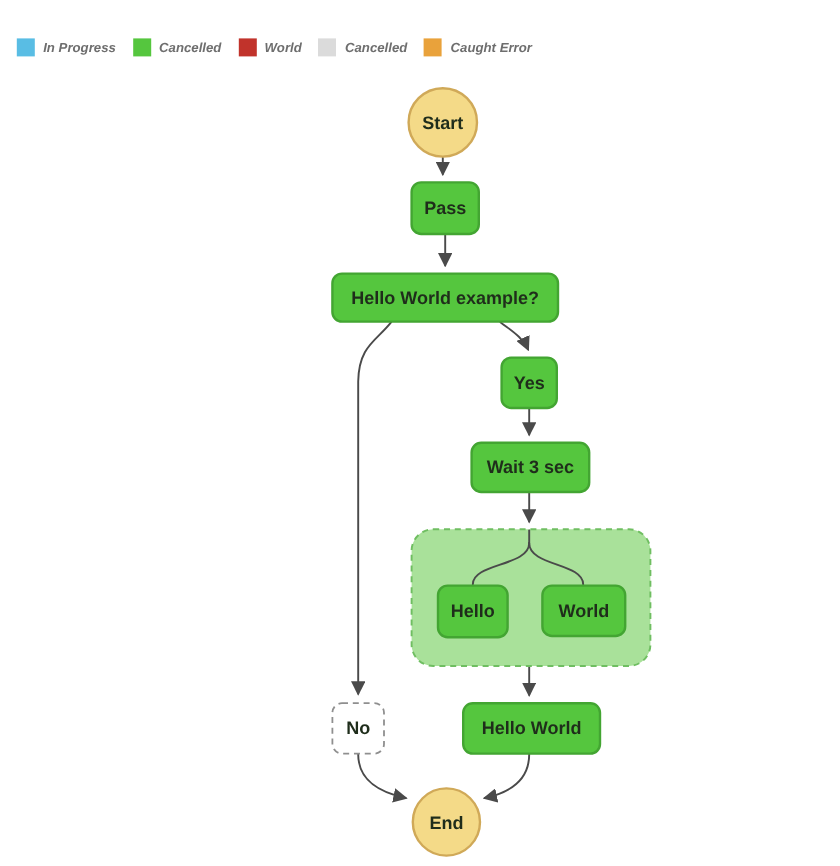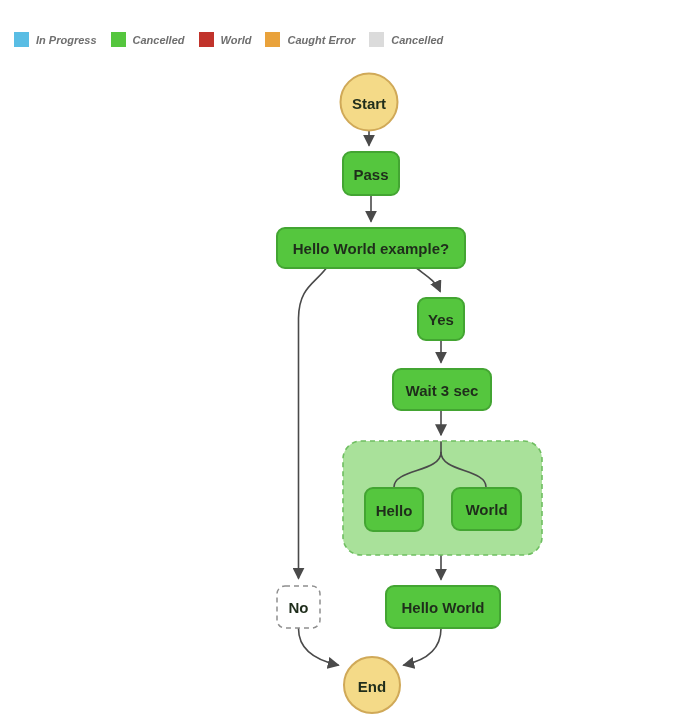--- a/index.html
+++ b/index.html
@@ -36,26 +36,26 @@
   </div>
   <div class="legend-item">
     <span class="swatch" style="background: rgb(85, 198, 62);"></span>
     <span>Cancelled</span>
   </div>
   <div class="legend-item">
     <span class="swatch" style="background: rgb(193, 51, 43);"></span>
     <span>World</span>
   </div>
   <div class="legend-item">
+    <span class="swatch" style="background: rgb(219, 219, 219);"></span>
+    <span>Cancelled</span>
+  </div>
+  <div class="legend-item">
     <span class="swatch" style="background: rgb(233, 162, 59);"></span>
     <span>Caught Error</span>
-  </div>
-  <div class="legend-item">
-    <span class="swatch" style="background: rgb(219, 219, 219);"></span>
-    <span>Cancelled</span>
   </div>
 </div>
 
 <svg class="canvas" width="700" height="722" viewBox="0 0 700 722">
   <defs>
     <marker id="arrow" viewBox="0 0 10 10" refX="8.5" refY="5" markerWidth="7.5" markerHeight="7.5" orient="auto-start-reverse">
       <path d="M0,0 L10,5 L0,10 z" fill="#4A4A4A"></path>
     </marker>
   </defs>
 

